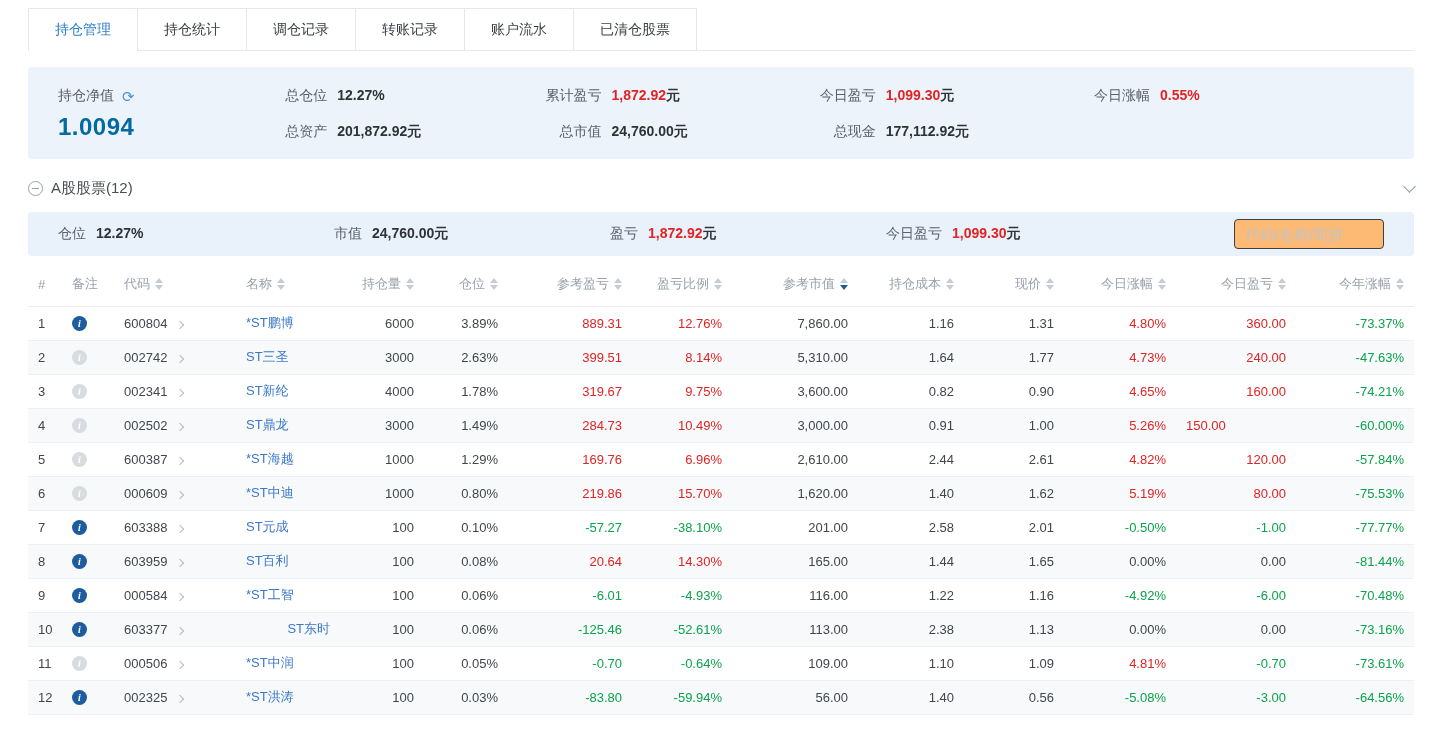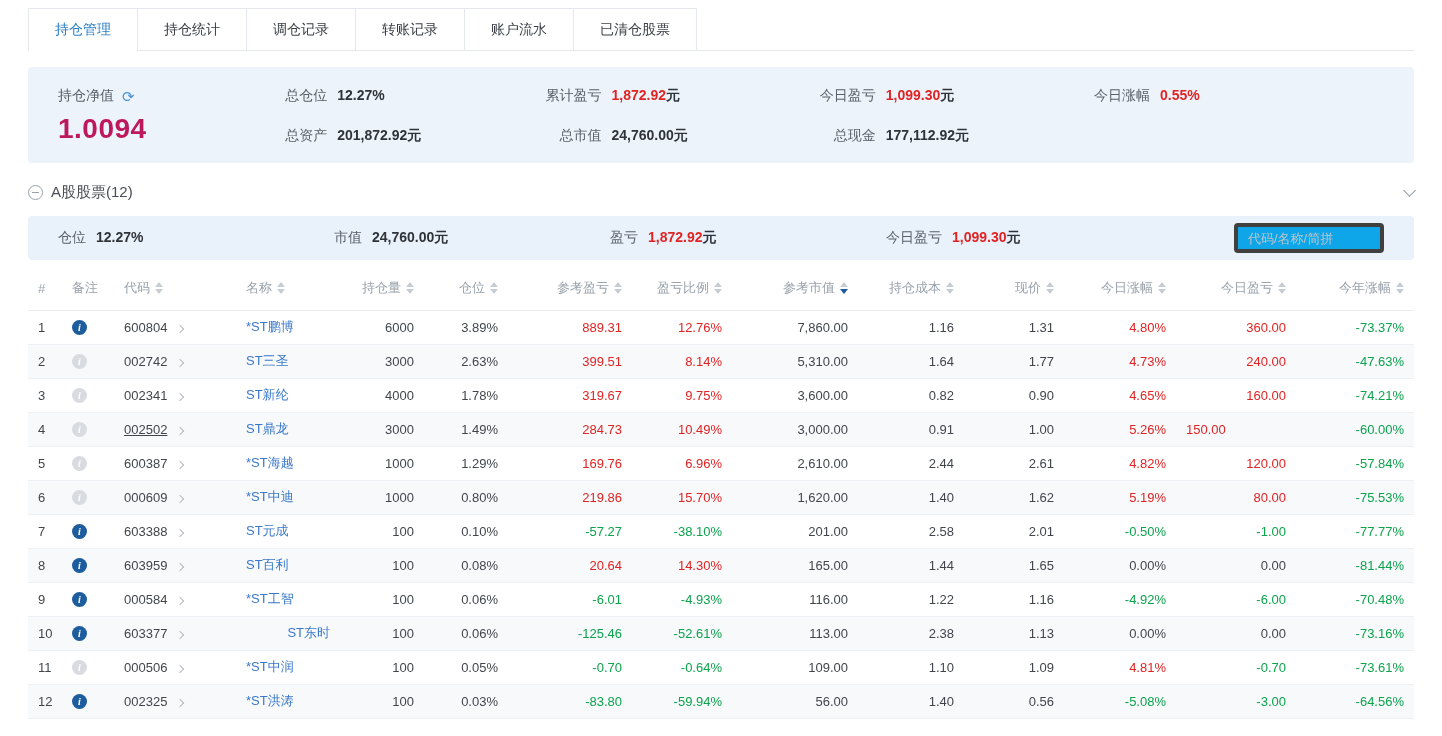--- a/index.html
+++ b/index.html
@@ -16,21 +16,21 @@
   .tab.active { color:#2e80c4; }
   .tab.active::after { content:""; position:absolute; left:0; right:0; bottom:-1px; height:2px; background:#fff; }
 
   
   .summary { margin-top:16px; background:#ecf3fb; border-radius:4px;
     padding:20px 30px 18px 30px; display:flex; }
   .sum-col { display:flex; flex-direction:column; justify-content:space-between; }
   .sum-col-net { width:210px; }
   .net-label-row { font-size:14px; color:#5a6068; display:flex; align-items:center; gap:8px; }
   .refresh-icon { color:#4a93d2; font-size:15px; cursor:pointer; line-height:1; }
-  .net-value { font-size:28px; font-weight:bold; color:#be185d; margin-top:8px; letter-spacing:.5px;}
+  .net-value { font-size:24px; font-weight:bold; color:#0369a1; margin-top:8px; letter-spacing:.5px;}
   .sum-col-stats { width:278px; display:flex; flex-direction:column; gap:14px; }
   .sum-col-last { width:300px; }
   .stat-line { font-size:14px; display:flex; align-items:baseline; }
   .stat-line .lbl { color:#5a6068; min-width:62px; text-align:right; margin-right:10px; }
   .stat-line .val { color:#2f3338; font-weight:bold; }
   .stat-line .val.red { color:#e02323; }
   .stat-line .suffix { color:#2f3338; font-weight:bold; }
 
   
   .section-head { margin-top:20px; display:flex; align-items:center; font-size:15px; color:#4a4e54; }
@@ -41,22 +41,22 @@
     border-bottom:1.5px solid #8896a6; transform:rotate(45deg); margin-top:-4px; cursor:pointer; }
 
   
   .group-bar { margin-top:14px; background:#e9f1fb; border-radius:4px; height:44px;
     display:flex; align-items:center; padding:0 30px; }
   .group-stat { font-size:14px; display:flex; align-items:baseline; width:276px; }
   .group-stat .lbl { color:#5a6068; margin-right:10px; }
   .group-stat .val { color:#2f3338; font-weight:bold; }
   .group-stat .val.red { color:#e02323; }
   .group-stat .suffix { color:#2f3338; font-weight:bold; }
-  .search-box { margin-left:auto; width:150px; height:30px; background:#0ea5e9;
-    border:4px solid #404040; border-radius:4px; padding:0 10px; font-size:13px; color:#42464c; outline:none; }
+  .search-box { margin-left:auto; width:150px; height:30px; background:#fdba74;
+    border:1px solid #404040; border-radius:4px; padding:0 10px; font-size:15px; color:#42464c; outline:none; }
   .search-box::placeholder { color:#bfc4cb; }
 
   
   table { width:100%; border-collapse:collapse; margin-top:6px; table-layout:fixed; }
   thead th { height:44px; font-size:13px; font-weight:normal; color:#99a1ab;
     border-bottom:1px solid #e9edf1; padding:0 10px; white-space:nowrap; }
   tbody td { height:34px; font-size:13px; color:#42464c; border-bottom:1px solid #edf0f4;
     padding:0 10px; white-space:nowrap; }
   tbody tr.striped { background:#f7f9fb; }
   td.up { color:#e02323; }
@@ -286,21 +286,21 @@
           <td style="text-align: right;">3,600.00</td>
           <td style="text-align: right;">0.82</td>
           <td style="text-align: right;">0.90</td>
           <td class="up" style="text-align: right;">4.65%</td>
           <td class="up" style="text-align: right;">160.00</td>
           <td class="down" style="text-align: right;">-74.21%</td>
         </tr>
         <tr class="striped">
           <td style="text-align: left;">4</td>
           <td style="text-align: left;"><span class="info-icon info-gray">i</span></td>
-          <td style="text-align: left; text-decoration: underline;"><span>002502</span><span class="chev-right"></span></td>
+          <td style="text-align: left;"><span>002502</span><span class="chev-right"></span></td>
           <td style="text-align: left;"><span class="stock-link">ST鼎龙</span></td>
           <td style="text-align: right;">3000</td>
           <td style="text-align: right;">1.49%</td>
           <td class="up" style="text-align: right;">284.73</td>
           <td class="up" style="text-align: right;">10.49%</td>
           <td style="text-align: right;">3,000.00</td>
           <td style="text-align: right;">0.91</td>
           <td style="text-align: right;">1.00</td>
           <td class="up" style="text-align: right;">5.26%</td>
           <td class="up" style="">150.00</td>

